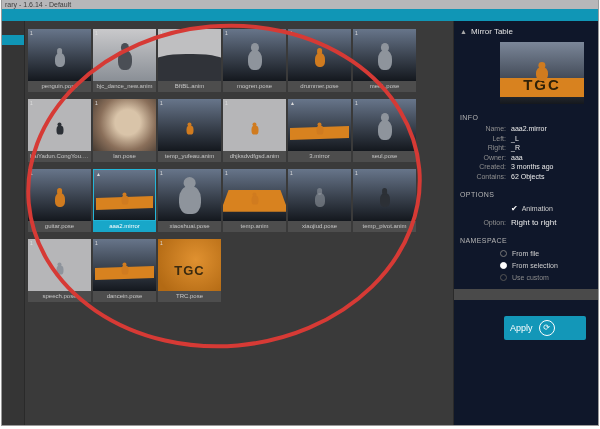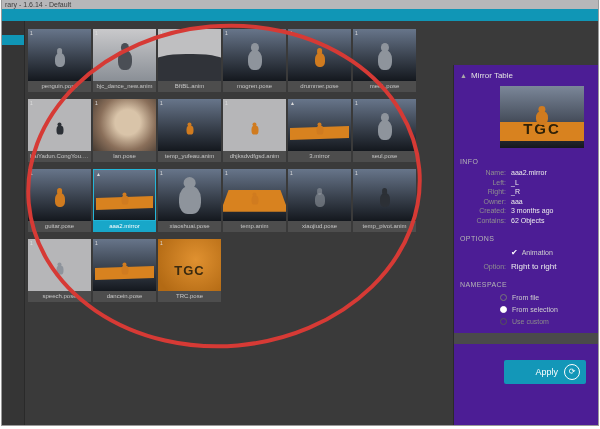--- a/index.html
+++ b/index.html
@@ -32,21 +32,21 @@
   .bg-orange-full{background:radial-gradient(circle at 60% 40%,#e09130,#b36a14 85%);}
   .ovtext{position:absolute;left:0;right:0;top:46%;text-align:center;font-size:13px;font-weight:bold;color:#3a2a10;letter-spacing:1px;z-index:2;}
   
   .fig{position:absolute;left:50%;top:60%;transform:translate(-50%,-50%);border-radius:45% 45% 40% 40%;z-index:2;}
   .fig::before{content:'';position:absolute;left:50%;top:-34%;transform:translateX(-50%);width:58%;height:44%;background:inherit;border-radius:50%;}
   .f-xs{width:7px;height:9px;} .f-sm{width:10px;height:14px;} .f-md{width:14px;height:20px;} .f-lg{width:22px;height:28px;}
   .c-gray{background:#8e949c;} .c-grayfaint{background:rgba(150,155,162,.55);} .c-darkgray{background:#4a4e55;}
   .c-dark{background:#2c3036;} .c-orange{background:#d07b1f;}
   .annot{position:absolute;left:0;top:0;pointer-events:none;z-index:6;}
   
-  .sidebar{width:145px;background:#4c1d95;border-left:1px solid #2a2a2a;font-size:7px;color:#cfcfcf;position:relative;box-sizing:border-box;margin-top:44px;}
+  .sidebar{width:145px;background:#0f172a;border-left:1px solid #2a2a2a;font-size:7px;color:#cfcfcf;position:relative;box-sizing:border-box;}
   .sb-header{display:flex;align-items:center;gap:4px;padding:6px 0 4px 6px;font-size:8px;color:#e2e2e2;}
   .tri-icon{color:#a9a9a9;font-size:7px;}
   .sthumb{position:relative;width:84px;height:62px;margin:2px 0 0 46px;background:linear-gradient(180deg,#7b8799 0%,#4a5260 52%,#15181d 100%);overflow:hidden;}
   .sthumb .s-band{position:absolute;left:-2%;right:-2%;top:58%;height:30%;background:#d8821f;}
   .sthumb .s-text{position:absolute;left:0;right:0;top:55%;text-align:center;font-size:15px;font-weight:bold;color:#2f2108;letter-spacing:2px;z-index:2;}
   .sthumb .s-fig{position:absolute;left:50%;top:52%;transform:translate(-50%,-50%);width:12px;height:14px;background:#d07b1f;border-radius:45%;z-index:3;}
   .sthumb .s-fig::before{content:'';position:absolute;left:50%;top:-38%;transform:translateX(-50%);width:60%;height:50%;background:#d07b1f;border-radius:50%;}
   .sec-h{color:#b5b5b5;padding:10px 0 3px 6px;letter-spacing:.4px;}
   .irow{display:flex;line-height:9.5px;}
   .ilabel{width:52px;text-align:right;color:#8f8f8f;margin-right:5px;flex:none;}
@@ -55,21 +55,21 @@
   .chk{color:#fff;font-size:8px;}
   .optrow{display:flex;align-items:center;margin-top:3px;}
   .optval{color:#ececec;font-size:8px;}
   .nsrow{display:flex;align-items:center;gap:5px;padding:3px 0 2px 46px;}
   .radio{width:7px;height:7px;border-radius:50%;border:1px solid #777;box-sizing:border-box;flex:none;background:transparent;}
   .radio.sel{background:#fff;border-color:#fff;}
   .nsrow.dim{color:#8a8a8a;}
   .nsrow.dim .radio{border-color:#555;}
   .custom-input{height:11px;background:#4a4a4a;margin-top:6px;}
   .applyrow{display:flex;justify-content:flex-end;padding:16px 12px 0 0;}
-  .applybtn{display:flex;align-items:center;justify-content:flex-end;gap:6px;width:82px;height:24px;background:#1397b8;border:none;border-radius:2px;color:#fff;font-size:9px;font-family:"Liberation Sans",sans-serif;cursor:pointer;}
+  .applybtn{display:flex;align-items:center;justify-content:flex-start;gap:6px;width:82px;height:24px;background:#1397b8;border:none;border-radius:2px;color:#fff;font-size:9px;font-family:"Liberation Sans",sans-serif;cursor:pointer;}
   .applyicon{display:inline-flex;align-items:center;justify-content:center;width:14px;height:14px;border:1.3px solid #fff;border-radius:50%;font-size:8px;line-height:1;}
 </style>
 </head>
 <body>
 
 <div class="page">
   <div class="window">
 
     <div class="titlebar">
       <span>rary - 1.6.14 - Default</span>

